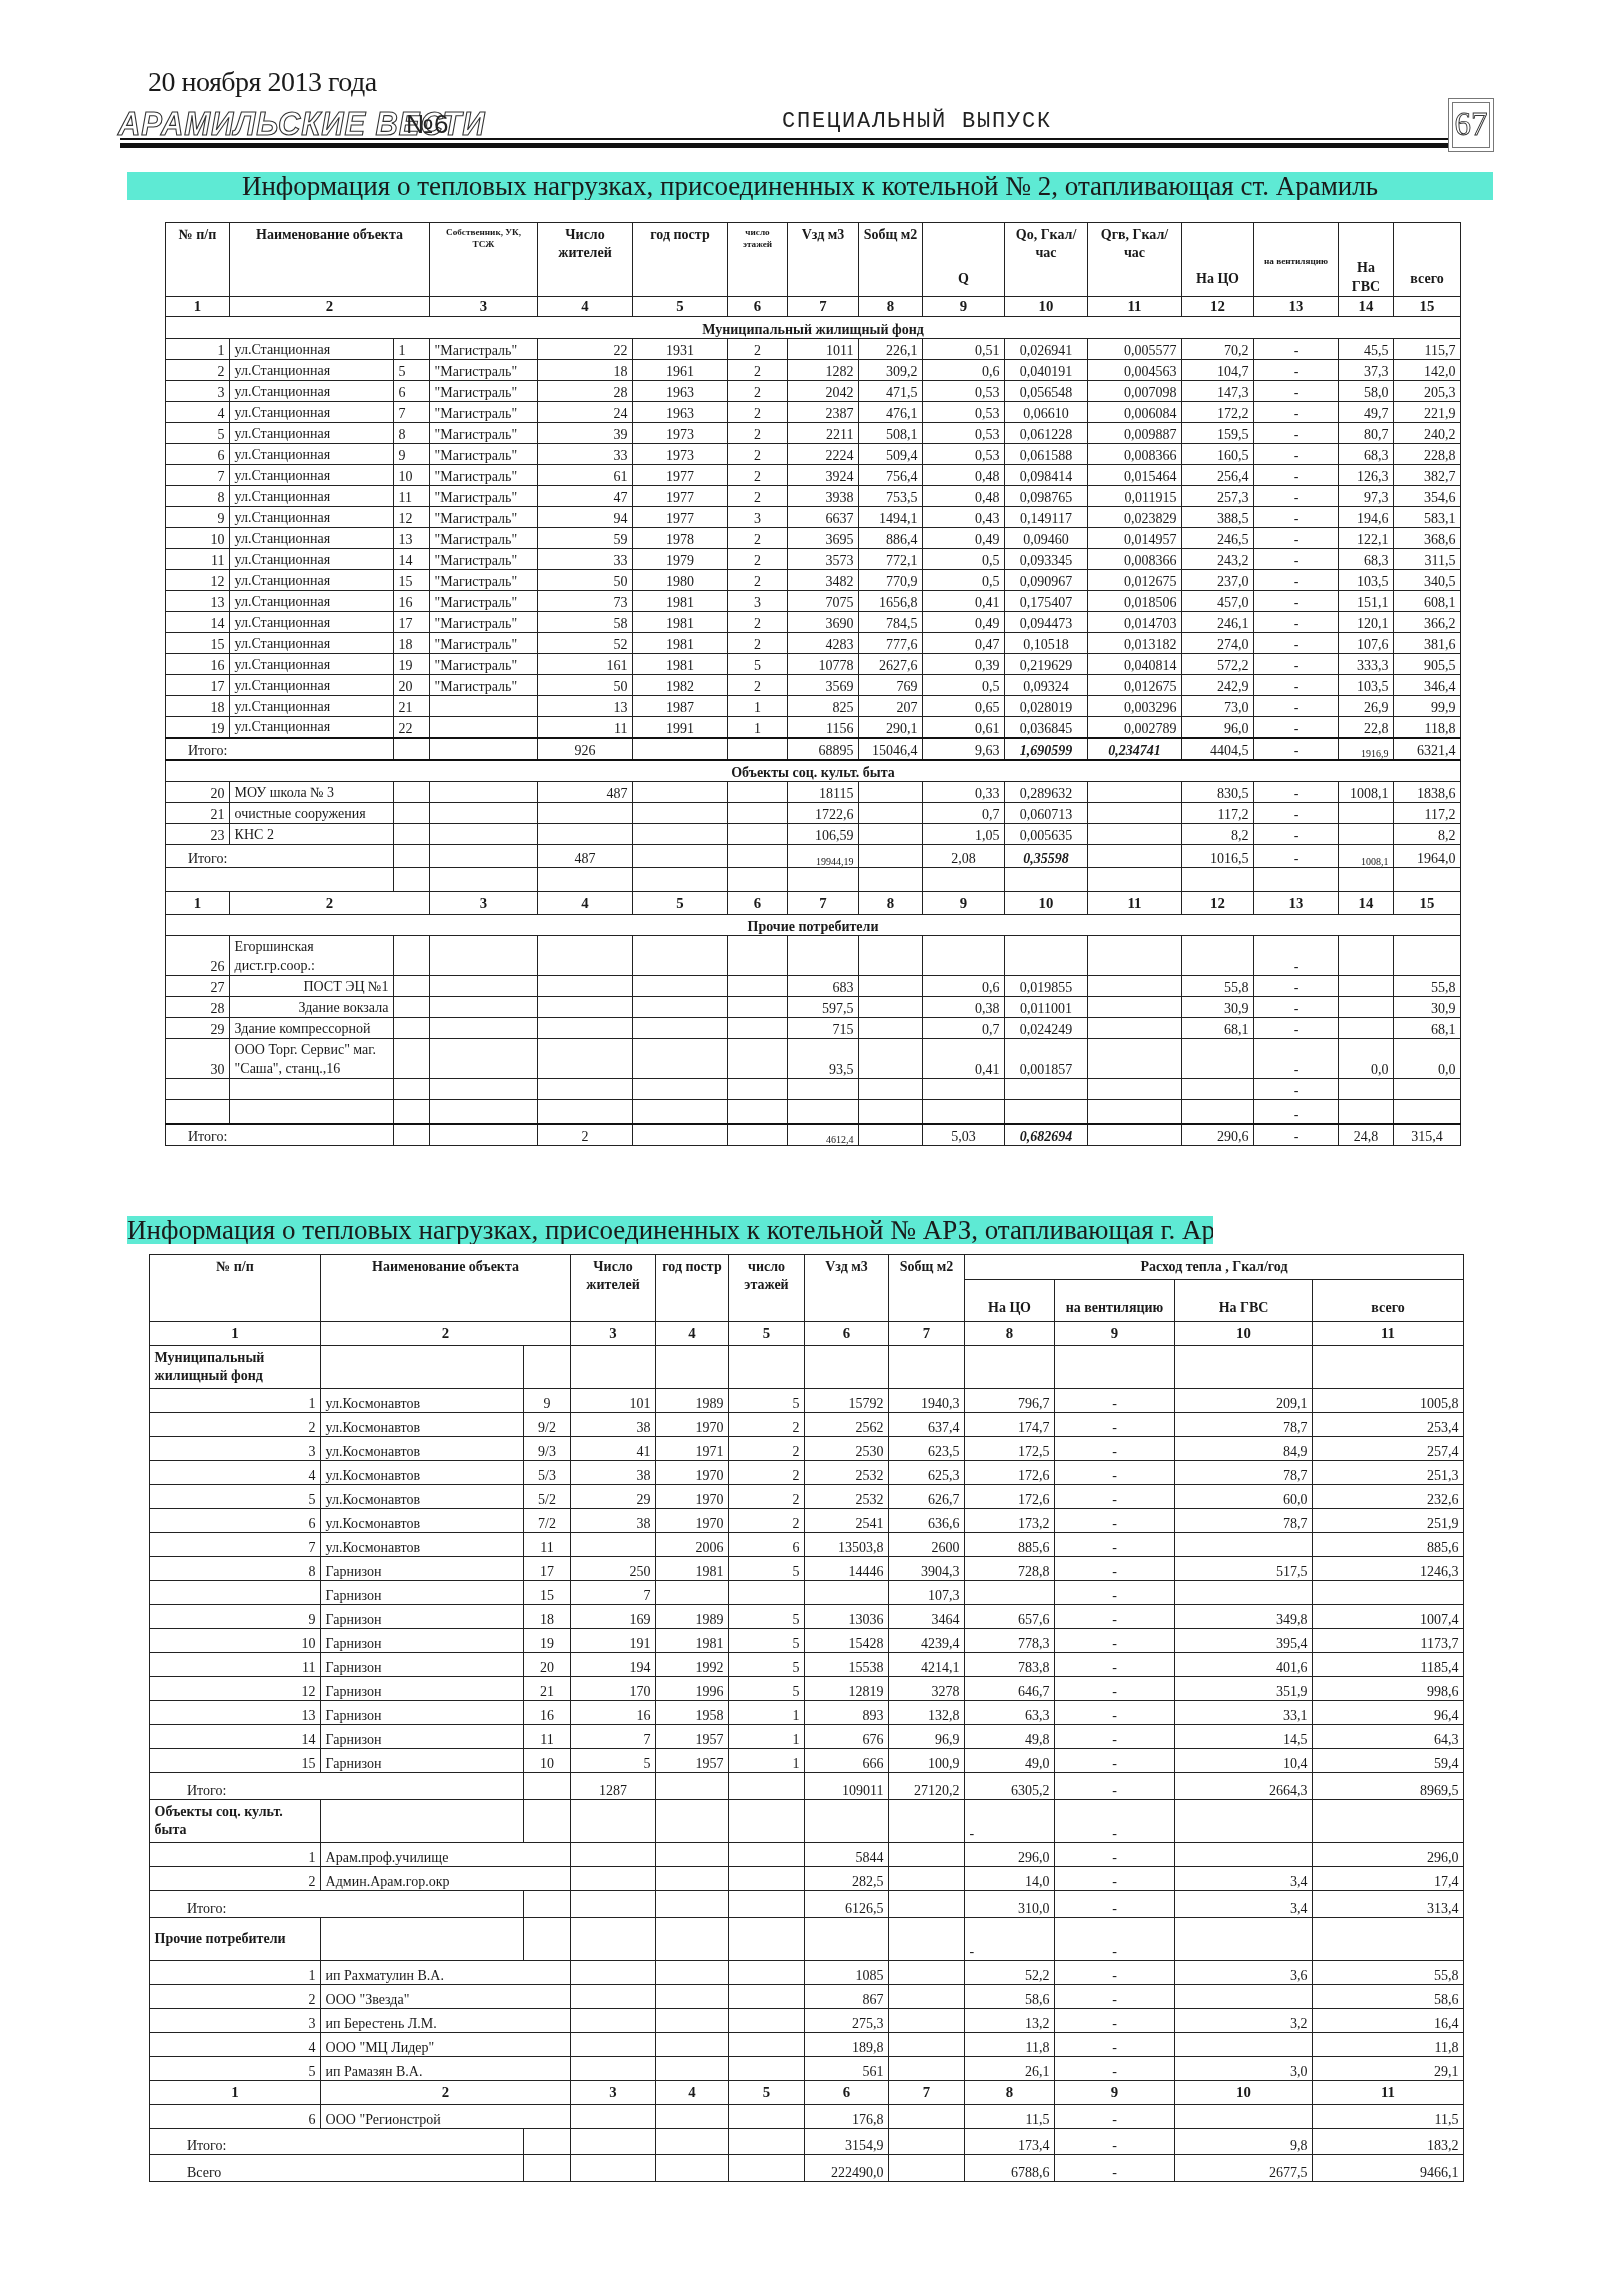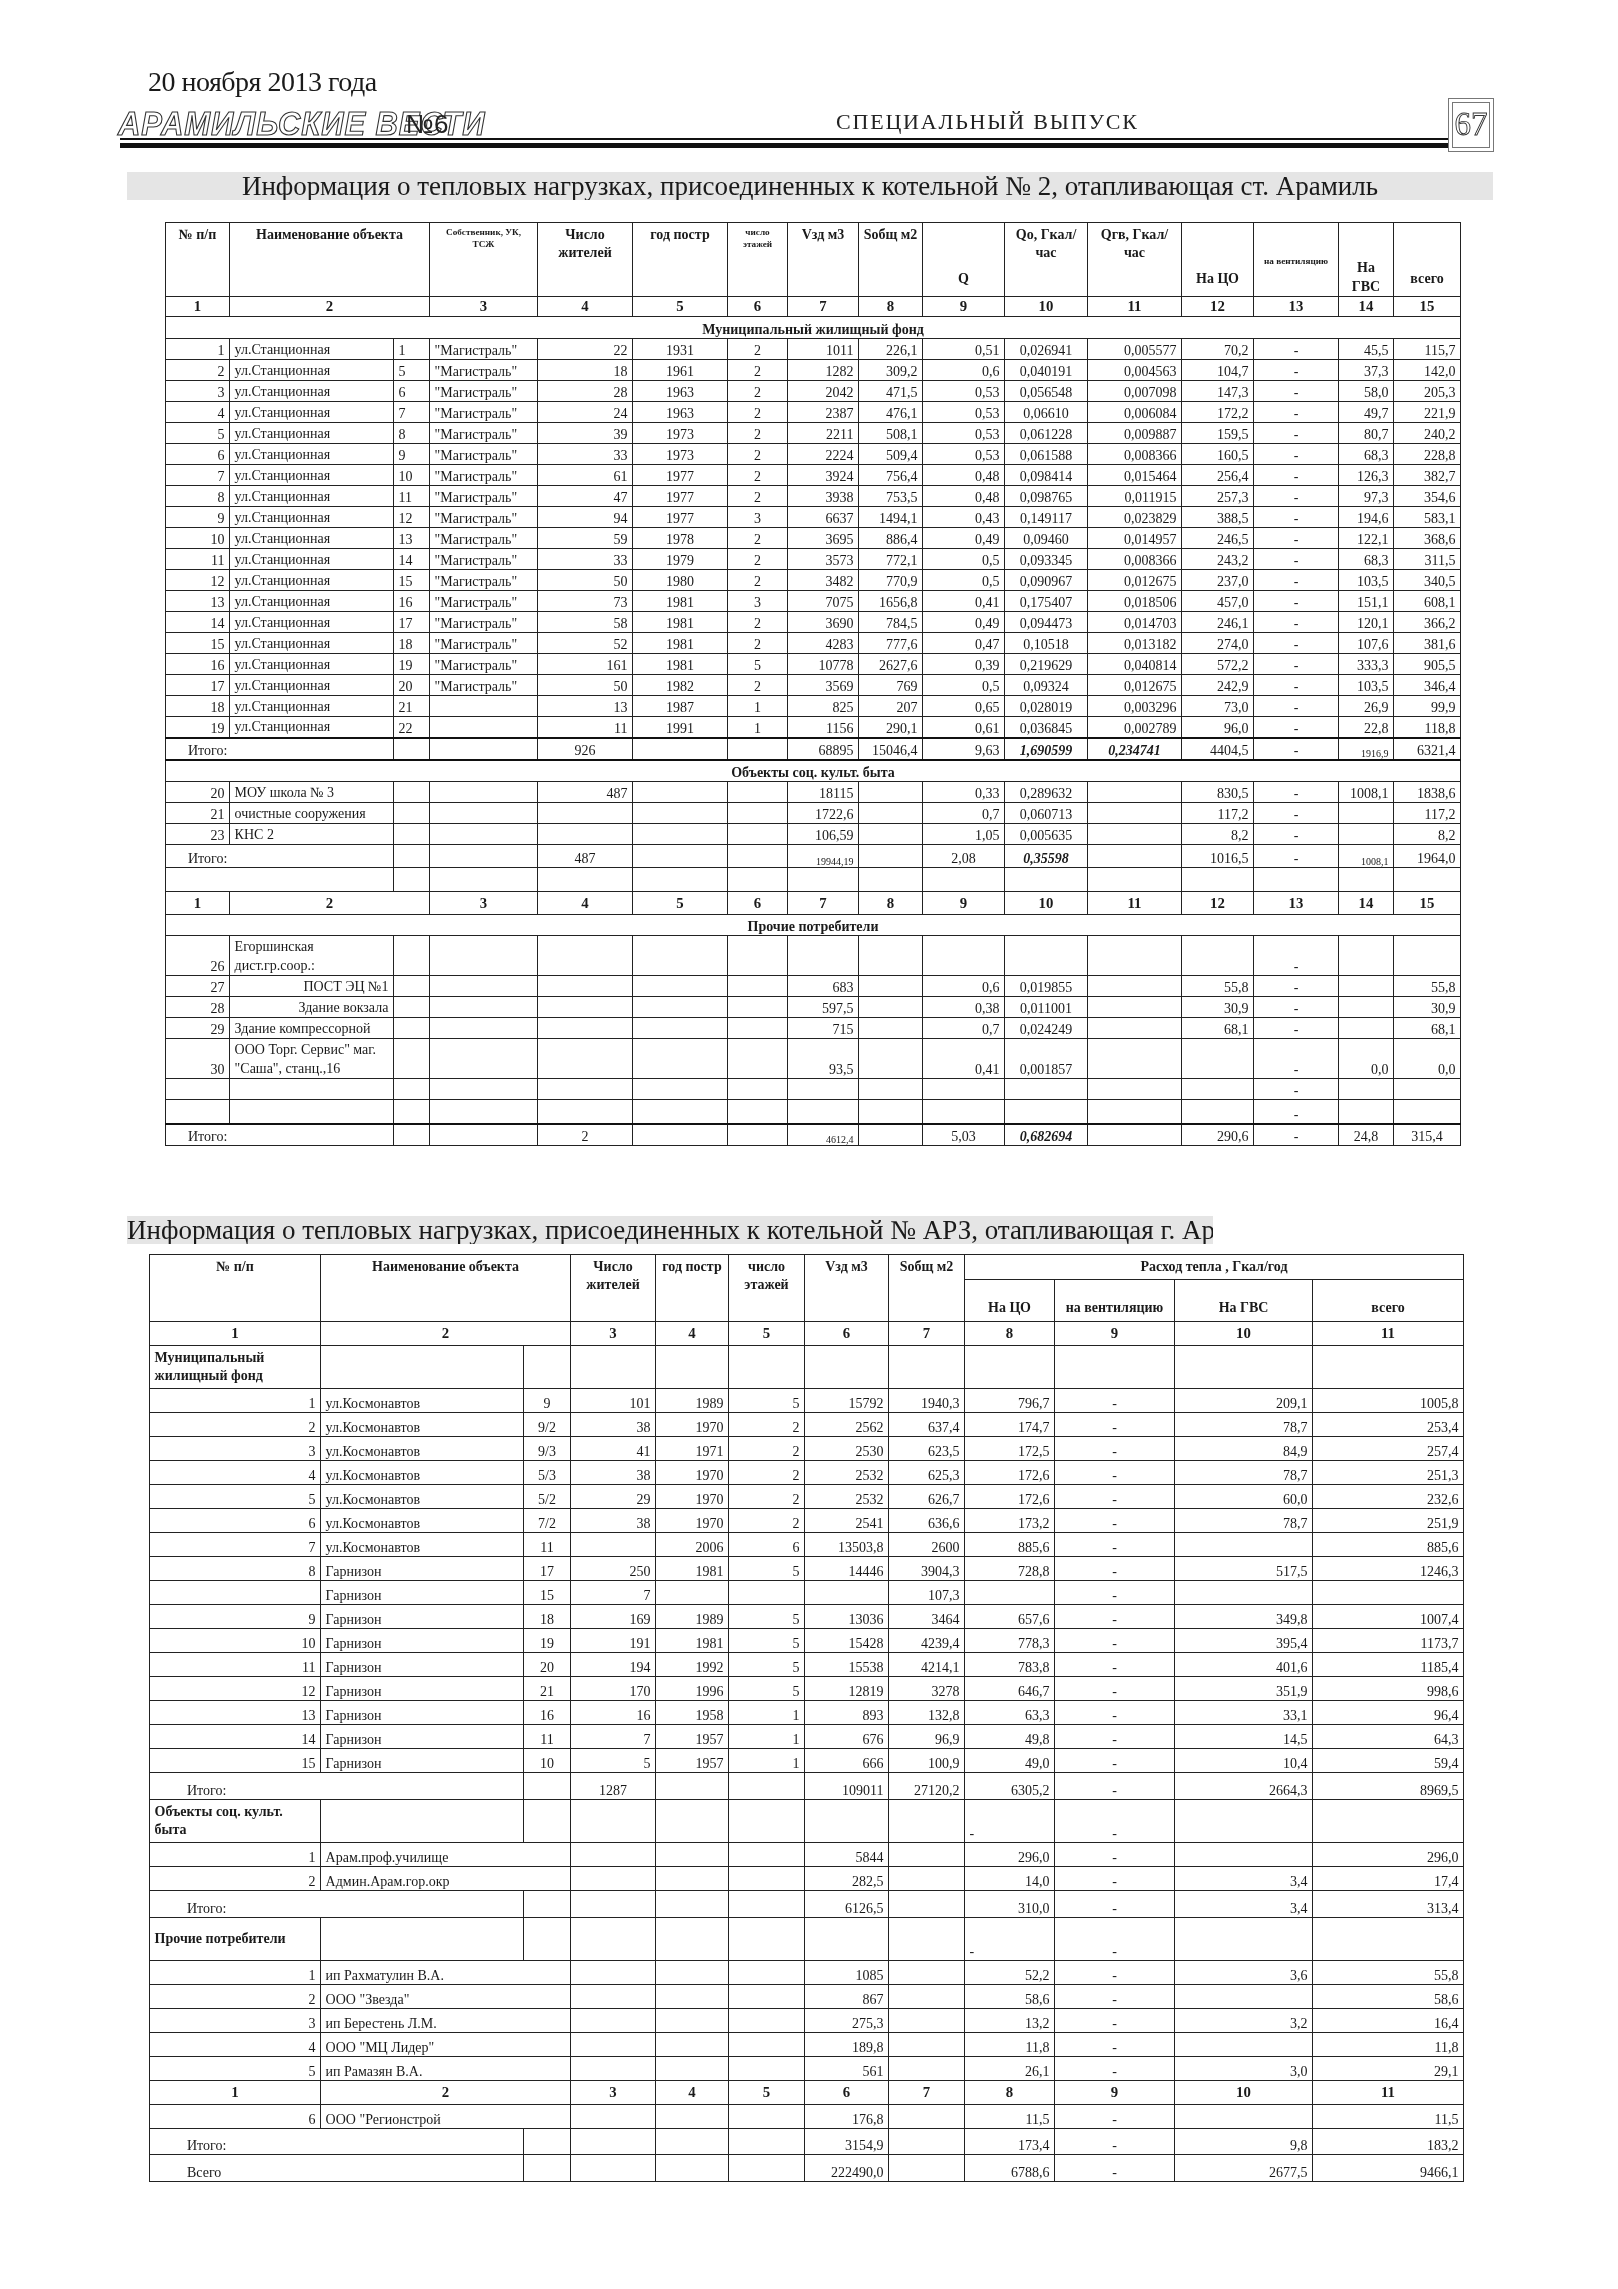--- a/index.html
+++ b/index.html
@@ -4,26 +4,26 @@
 <style>
   html, body { margin:0; padding:0; background:#ffffff; }
   body { width:1619px; height:2290px; position:relative; overflow:hidden;
          font-family:"Liberation Serif", "DejaVu Serif", serif; color:#1a1a1a; }
   .abs { position:absolute; }
   .date { left:148px; top:66px; font-size:28px; letter-spacing:-0.5px; }
   .logo { left:118px; top:107px; font-size:31px; font-style:italic; font-weight:bold;
           font-family:"Liberation Sans", sans-serif; color:#fff;
           -webkit-text-stroke:1.1px #333; letter-spacing:0.9px; transform:scaleY(1.05); }
   .issue { left:406px; top:109px; font-size:26px; font-family:"Liberation Sans", sans-serif; color:#222; }
-  .section { left:836px; top:109px; font-size:22px; font-family:Liberation Serif, serif; color:#222; letter-spacing:1.8px; }
+  .section { left:782px; top:109px; font-size:22px; font-family:Liberation Mono, monospace; color:#222; letter-spacing:1.8px; }
   .rule { left:120px; width:1329px; background:#111; }
   .pagebox { left:1448px; top:98px; width:46px; height:54px; border:1.8px solid #777; box-sizing:border-box; }
   .pagebox-inner { position:absolute; left:2.8px; top:2.8px; right:2.8px; bottom:2.8px; border:1.8px solid #777;
                    font-size:33px; text-align:center; line-height:42px; color:#fff; -webkit-text-stroke:0.9px #333; }
-  .titlebar { background:#e5e5e5; font-size:27px; text-align:center; white-space:nowrap; overflow:hidden; }
+  .titlebar { background:#5eead4; font-size:27px; text-align:center; white-space:nowrap; overflow:hidden; }
   table.t { position:absolute; border-collapse:collapse; table-layout:fixed; font-size:14px;
             font-family:"Liberation Serif", serif; }
   table.t td { border:0.9px solid #222; padding:0 4.6px; overflow:hidden; white-space:nowrap; vertical-align:bottom; }
   table.t td.r { text-align:right; }
   table.t td.c { text-align:center; }
   table.t td.l { text-align:left; }
   table.t td.hd { font-weight:bold; text-align:center; vertical-align:top; white-space:normal; line-height:18.5px; padding-top:2.8px; }
   table.t td.sm { font-size:9.2px; line-height:12px; }
   table.t td.num { font-weight:bold; text-align:center; vertical-align:middle; font-size:14.8px; }
   table.t td.bi { font-weight:bold; font-style:italic; }

